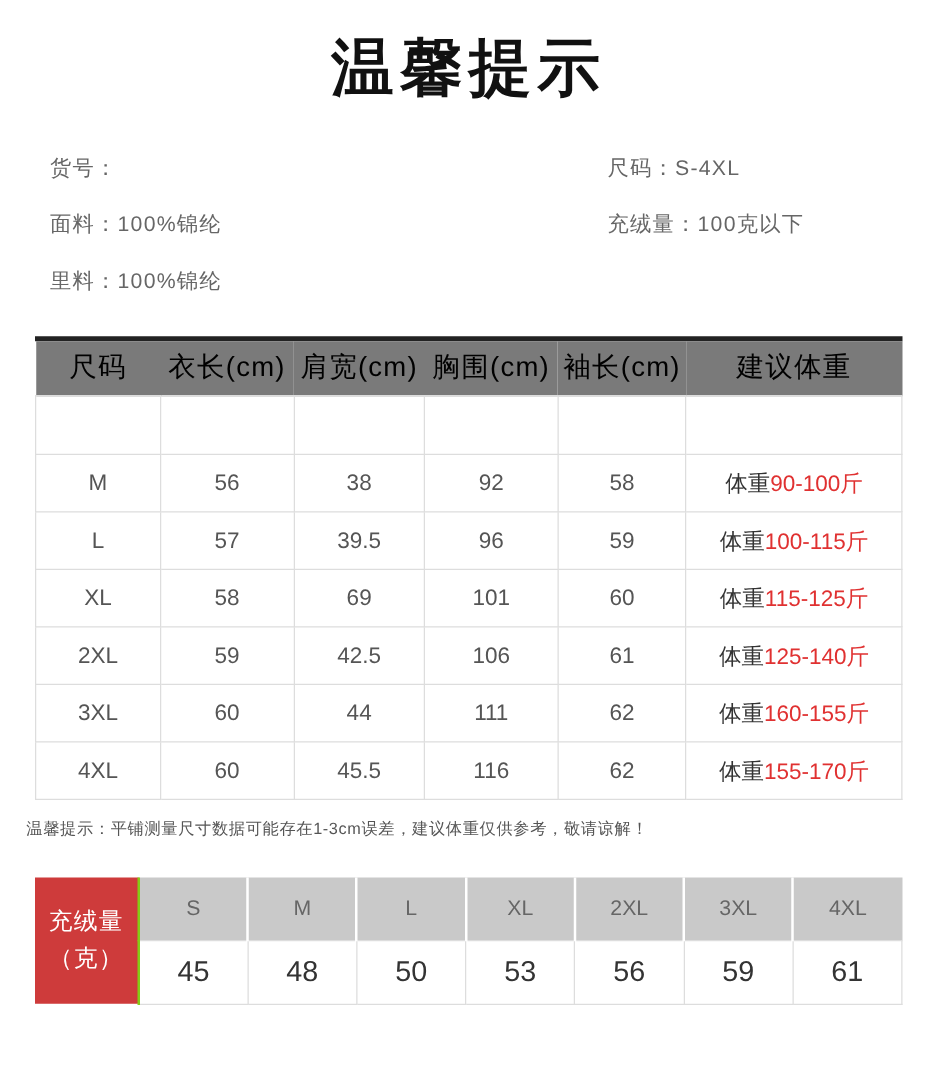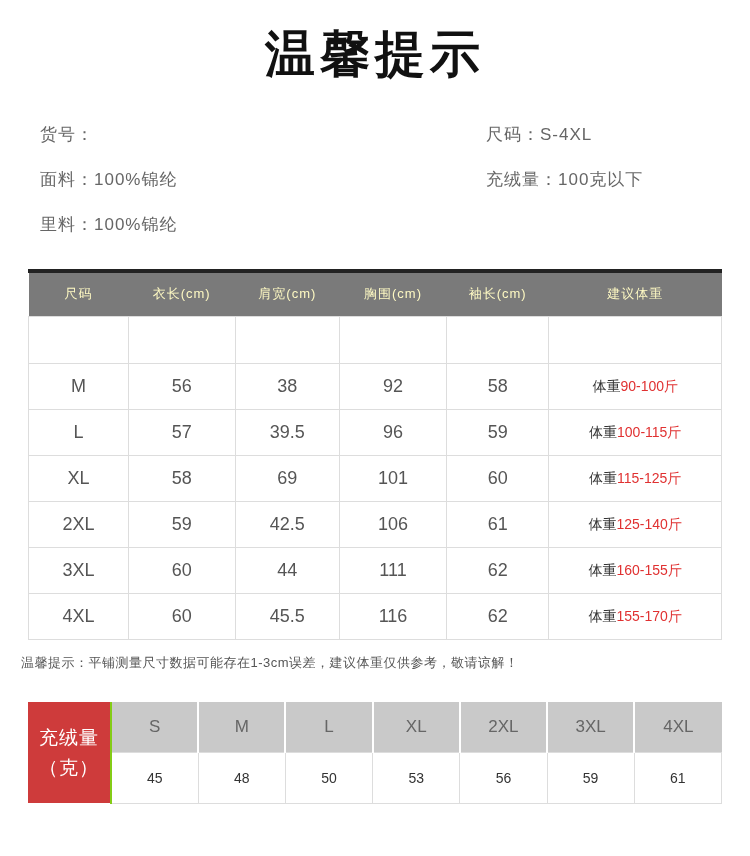--- a/index.html
+++ b/index.html
@@ -17,29 +17,29 @@
   .info-col.left { width: 400px; }
   .info-col.right { flex: 1; }
   .info-row { font-size: 17px; color: #666; height: 45px; line-height: 26px; letter-spacing: 1px; }
   .info-label { color: #666; }
   .info-value { color: #666; }
 
   
   .size-table-wrap { margin: 12px 28px 0 28px; border-top: 4px solid #222; }
   table { border-collapse: collapse; width: 100%; table-layout: fixed; }
   .size-table th {
-    background: #7a7a7a; color: #fef9c3; font-weight: 400; font-size: 13px;
+    background: #7a7a7a; color: #000000; font-weight: 400; font-size: 22px;
     height: 44px; letter-spacing: 1px;
   }
   .size-table td {
     border: 1px solid #ddd; height: 46px; text-align: center;
     font-size: 18px; color: #555;
   }
   .size-table tr.empty-row td { height: 47px; }
-  .size-table td.weight-cell { font-size: 14px; }
+  .size-table td.weight-cell { font-size: 18px; }
   .weight-prefix { color: #333; }
   .weight-range { color: #e03131; }
   col.c-size { width: 14.4%; } col.c-len { width: 15.4%; } col.c-sho { width: 15.1%; }
   col.c-bust { width: 15.4%; } col.c-sle { width: 14.8%; } col.c-wei { width: 24.9%; }
 
   
   .note { margin: 14px 37px 0 21px; font-size: 13px; color: #555; letter-spacing: 0.5px; }
 
   
   .down-table-wrap { margin: 30px 28px 0 28px; }
@@ -47,21 +47,21 @@
   .down-table th.down-label {
     background: #ce3b3b; color: #fff; font-weight: 400; font-size: 19px;
     width: 83px; line-height: 1.55; letter-spacing: 1px; border-right: 2px solid #84cc16;
   }
   .down-table th.size-head {
     background: #c9c9c9; color: #666; font-weight: 400; font-size: 17px;
     height: 50px; border-left: 2px solid #fff;
   }
   .down-table td.fill-value {
     background: #fff; border: 1px solid #ddd; height: 51px;
-    font-size: 14px; color: #333;
+    font-size: 23px; color: #333;
   }
 </style>
 </head>
 <body>
 
 <div class="title-block">
   <div class="title-main">温馨提示</div>
 </div>
 
 <div class="info-section">

